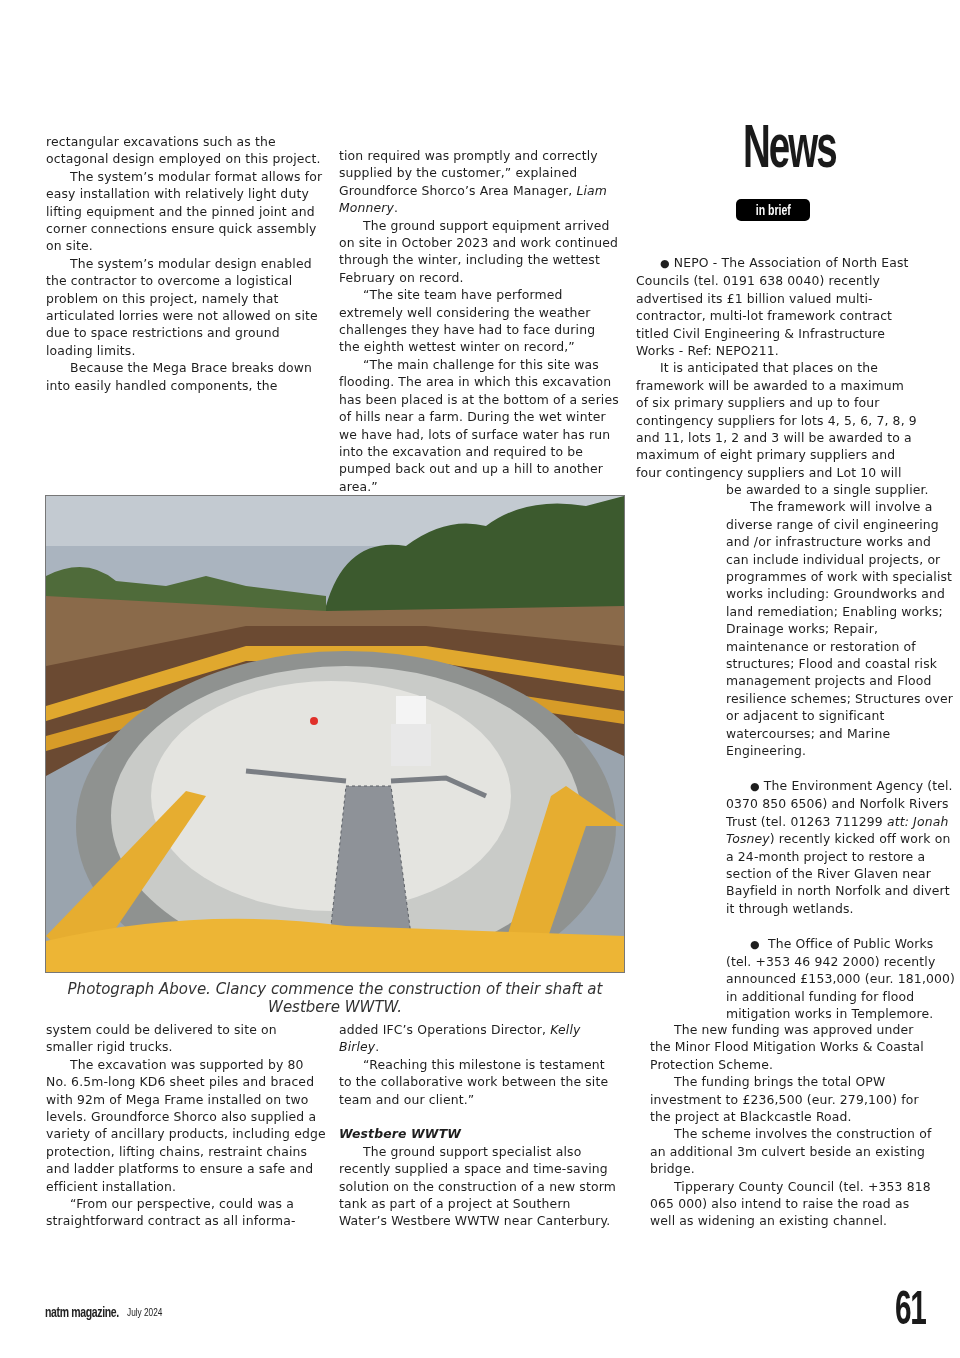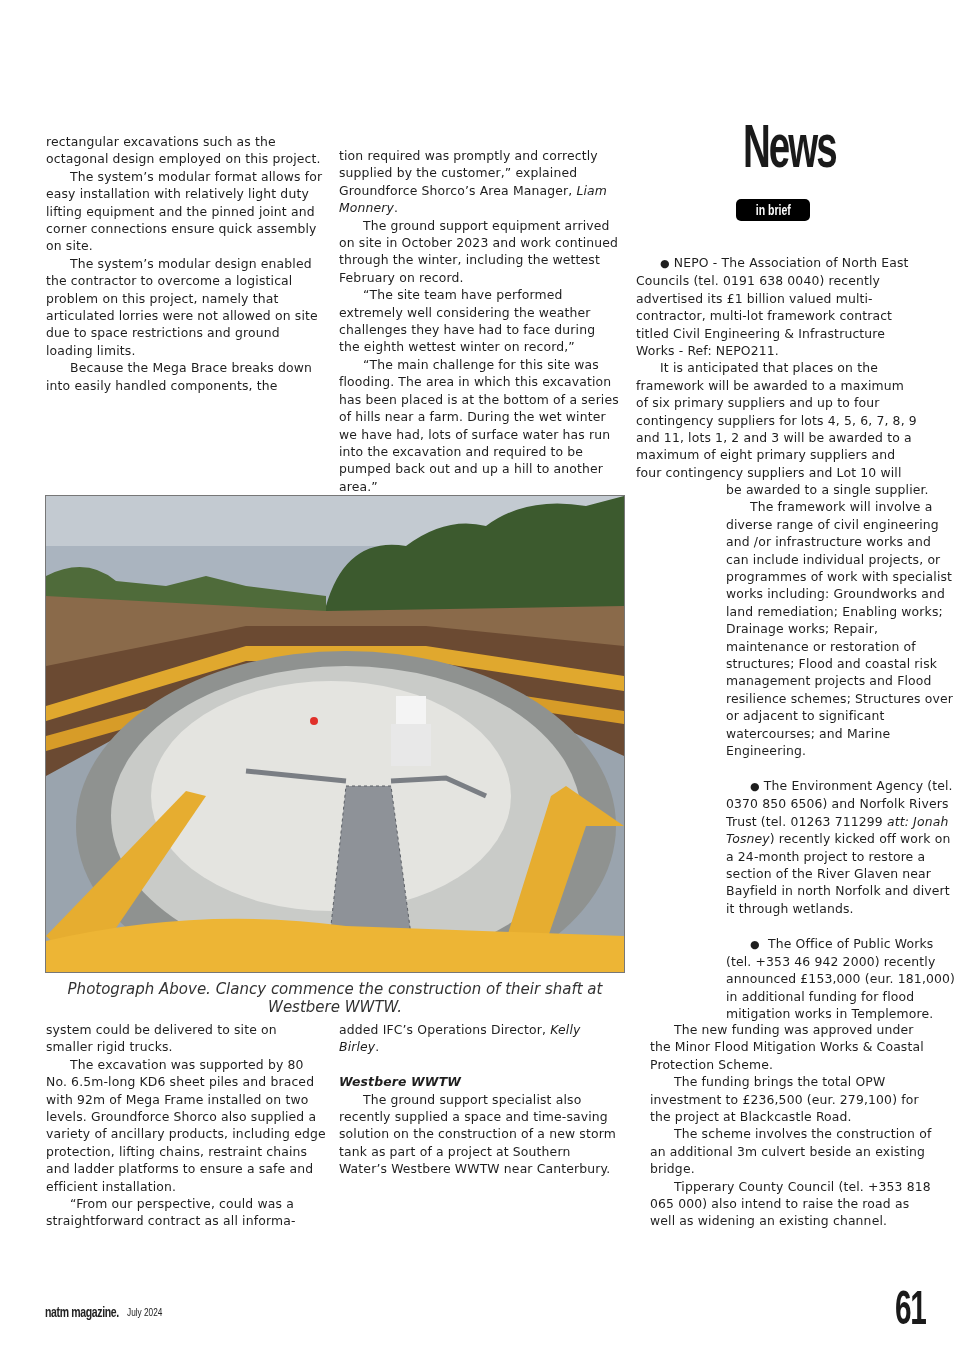--- a/index.html
+++ b/index.html
@@ -87,20 +87,21 @@
 <div class="caption">Photograph Above. Clancy commence the construction of their shaft at Westbere WWTW.</div>
 
 <div class="col" id="c1b">
   <p>system could be delivered to site on smaller rigid trucks.</p>
   <p class="ind">The excavation was supported by 80 No. 6.5m-long KD6 sheet piles and braced with 92m of Mega Frame installed on two levels. Groundforce Shorco also supplied a variety of ancillary products, including edge protection, lifting chains, restraint chains and ladder platforms to ensure a safe and efficient installation.</p>
   <p class="ind">“From our perspective, could was a straightforward contract as all informa-</p>
 </div>
 
 <div class="col" id="c2b">
   <p><span>added IFC’s Operations Director, </span><span class="it">Kelly Birley</span><span>.</span></p>
+  <p class="ind">“Reaching this milestone is testament to the collaborative work between the site team and our client.”</p>
   <div class="gap"></div>
   <p class="sub">Westbere WWTW</p>
   <p class="ind">The ground support specialist also recently supplied a space and time-saving solution on the construction of a new storm tank as part of a project at Southern Water’s Westbere WWTW near Canterbury.</p>
 </div>
 
 <div class="col" id="c3a">
   <p class="ind"><span class="bullet">●</span> <span>NEPO - The Association of North East Councils (tel. 0191 638 0040) recently advertised its £1 billion valued multi-contractor, multi-lot framework contract titled Civil Engineering &amp; Infrastructure Works - Ref: NEPO211.</span></p>
   <p class="ind">It is anticipated that places on the framework will be awarded to a maximum of six primary suppliers and up to four contingency suppliers for lots 4, 5, 6, 7, 8, 9 and 11, lots 1, 2 and 3 will be awarded to a maximum of eight primary suppliers and four contingency suppliers and Lot 10 will</p>
 </div>
 

